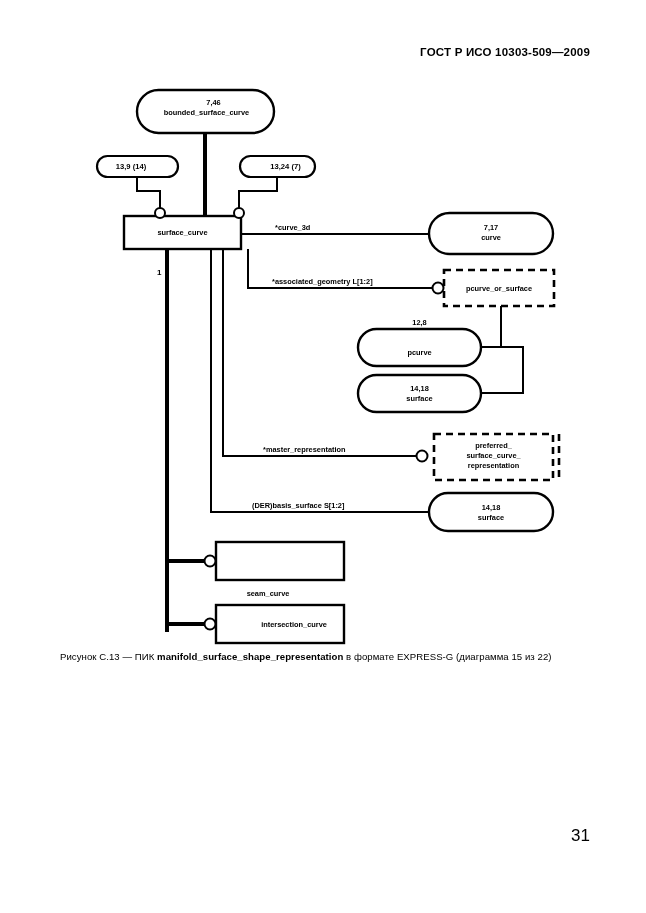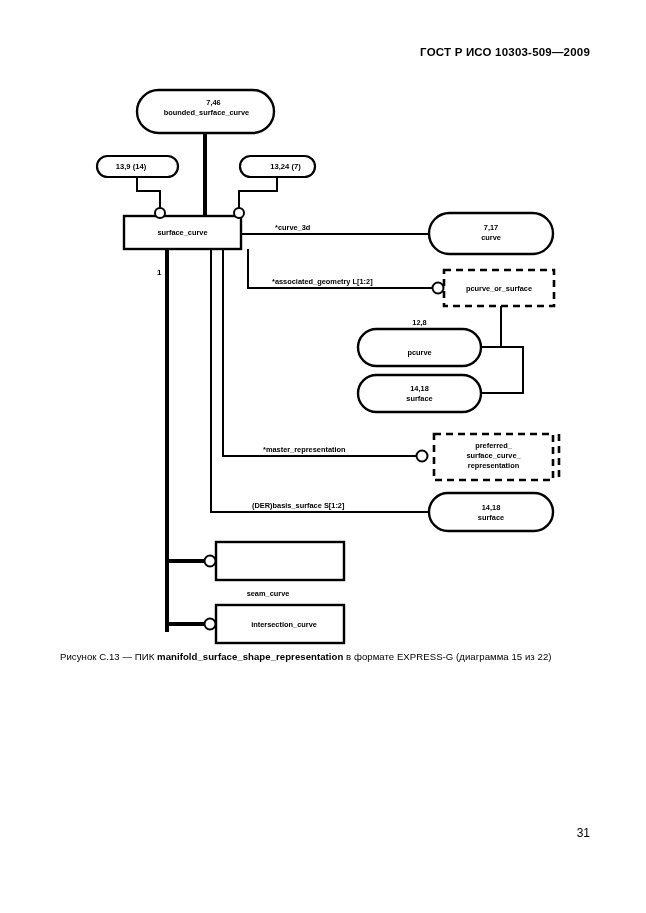--- a/index.html
+++ b/index.html
@@ -12,21 +12,21 @@
   .page{position:absolute;inset:0;padding-left:48px;}
 
   
   .doc-header{
     position:absolute;top:46px;right:56px;
     font-size:11.5px;font-weight:bold;letter-spacing:0.2px;
     white-space:nowrap;
   }
   .page-number{
     position:absolute;top:826px;right:56px;
-    font-size:12px;
+    font-size:17px;
     margin-left:40px;
   }
   .figure-caption{
     position:absolute;top:651px;left:60px;
     font-size:9.6px;white-space:nowrap;letter-spacing:0.05px;
   }
   .figure-caption b{font-weight:bold;}
 
   
   .diagram{position:absolute;top:0;left:0;width:646px;height:660px;}
@@ -144,21 +144,21 @@
     <div class="node-label" style="left:358px;top:394px;width:123px;">surface</div>
 
     <div class="node-label" style="left:434px;top:441px;width:119px;">preferred_</div>
     <div class="node-label" style="left:434px;top:451px;width:119px;">surface_curve_</div>
     <div class="node-label" style="left:434px;top:461px;width:119px;">representation</div>
 
     <div class="node-label" style="left:429px;top:503px;width:124px;">14,18</div>
     <div class="node-label" style="left:429px;top:513px;width:124px;">surface</div>
 
     <div class="node-label" style="left:216px;top:557px;width:104px;margin-top:32px;">seam_curve</div>
-    <div class="node-label" style="left:220px;top:620px;width:128px;">intersection_curve</div>
+    <div class="node-label" style="left:230px;top:620px;width:128px;">intersection_curve</div>
 
     <div class="edge-label" style="left:275px;top:223px;">*curve_3d</div>
     <div class="edge-label" style="left:272px;top:277px;text-align:right;">*associated_geometry L[1:2]</div>
     <div class="edge-label" style="left:263px;top:445px;">*master_representation</div>
     <div class="edge-label" style="left:252px;top:501px;">(DER)basis_surface S[1:2]</div>
 
     <div class="card-label" style="left:157px;top:268px;">1</div>
 
   </div>
 

